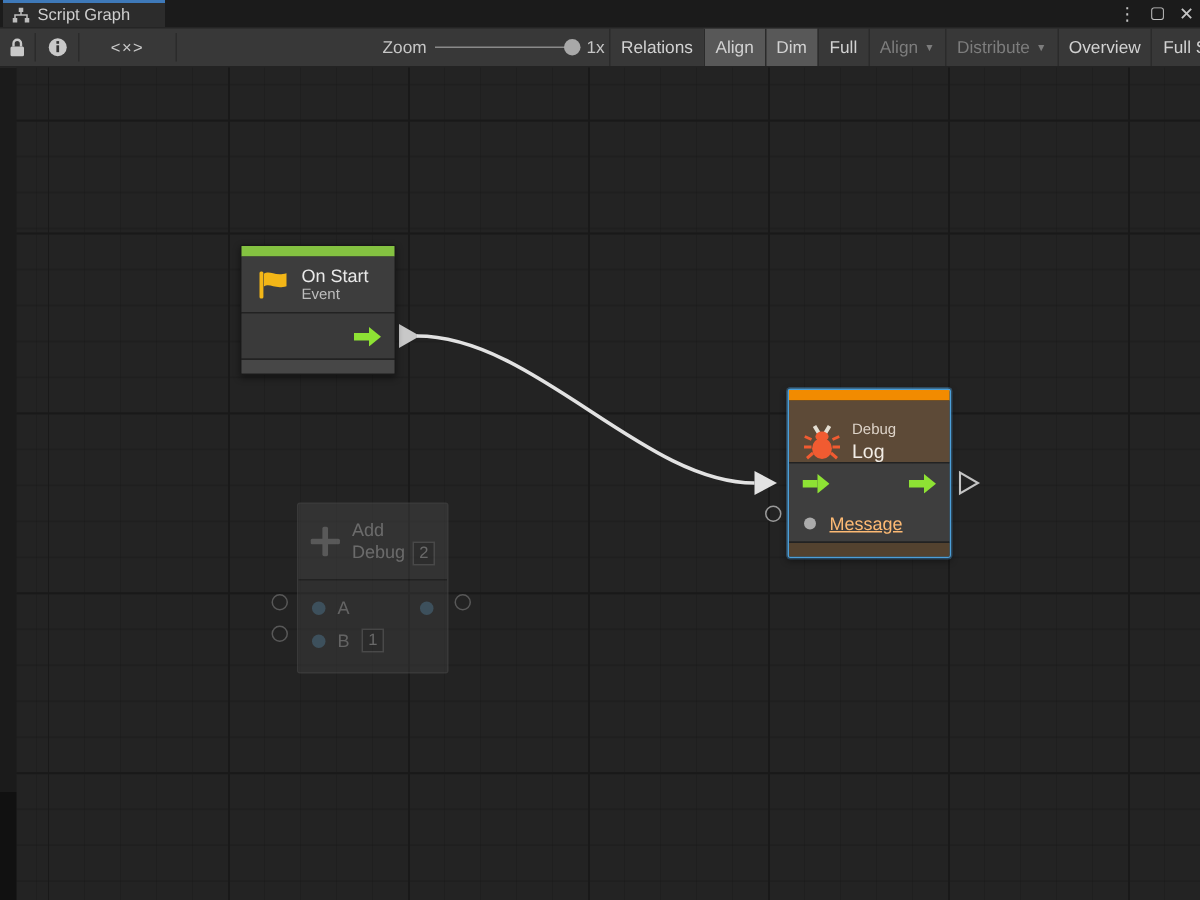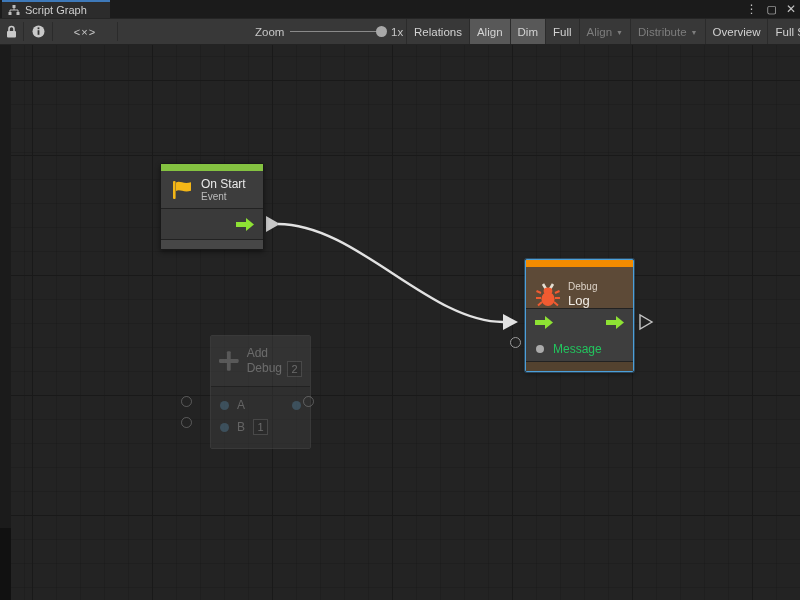--- a/index.html
+++ b/index.html
@@ -76,26 +76,26 @@
     box-shadow:0 0 0 1px rgba(76,159,217,.35), 0 2px 5px rgba(0,0,0,.45); }
   .node-debug .accent { background:#f28b00; }
   .node-debug .hdr { height:41px; background:#5d4a37;align-items:flex-end; }
   .node-debug .t1 { font-size:10px; color:#ddd3c8; line-height:13px; }
   .node-debug .t2 { font-size:13px; color:#f2ede6; line-height:15px; }
   .node-debug .flow-row { height:27px; background:#3e3e3e; display:flex;
     align-items:center; justify-content:space-between; padding:0 9px; }
   .node-debug .msg-row { height:25px; background:#3e3e3e; display:flex;
     align-items:center; gap:9px; padding:0 10px; }
   .msg-dot { width:8px; height:8px; border-radius:50%; background:#ababab; }
-  .msg-label { font-size:12px; color:#22c55e; }
+  .msg-label { font-size:12px; color:#fdba74;text-decoration:underline; }
   .node-debug .footer { height:9px; background:#53422f; }
 
   
   .node-ghost { left:187px; top:290px; width:101px; opacity:.45;
-    border:1px solid #555; box-shadow:none;margin-left:12px; }
+    border:1px solid #555; box-shadow:none; }
   .node-ghost .hdr { height:50px; background:#474747; gap:8px; padding:0 8px; }
   .node-ghost .t1, .node-ghost .t2 { font-size:12px; color:#c4c4c4; line-height:15px; }
   .inputs-line { display:flex; align-items:center; gap:5px; }
   .mini-box { min-width:15px; height:16px; border:1px solid #777; color:#c0c0c0;
     font-size:11px; display:flex; align-items:center; justify-content:center;
     padding:0 3px; background:rgba(40,40,40,.4); }
   .node-ghost .body { height:61px; background:#3e3e3e; padding-top:7px; }
   .port-row { height:22px; display:flex; align-items:center; gap:8px;
     padding:0 9px; position:relative; }
   .port-dot { width:9px; height:9px; border-radius:50%; background:#5d87a2; }

